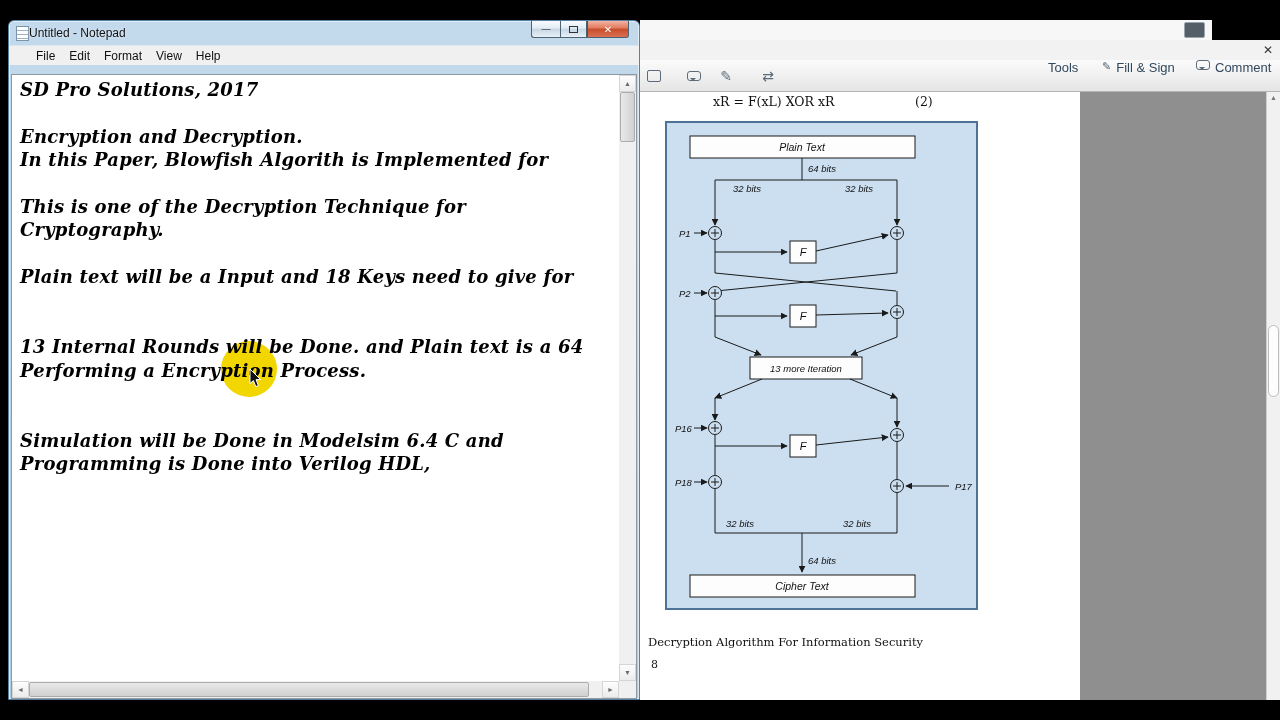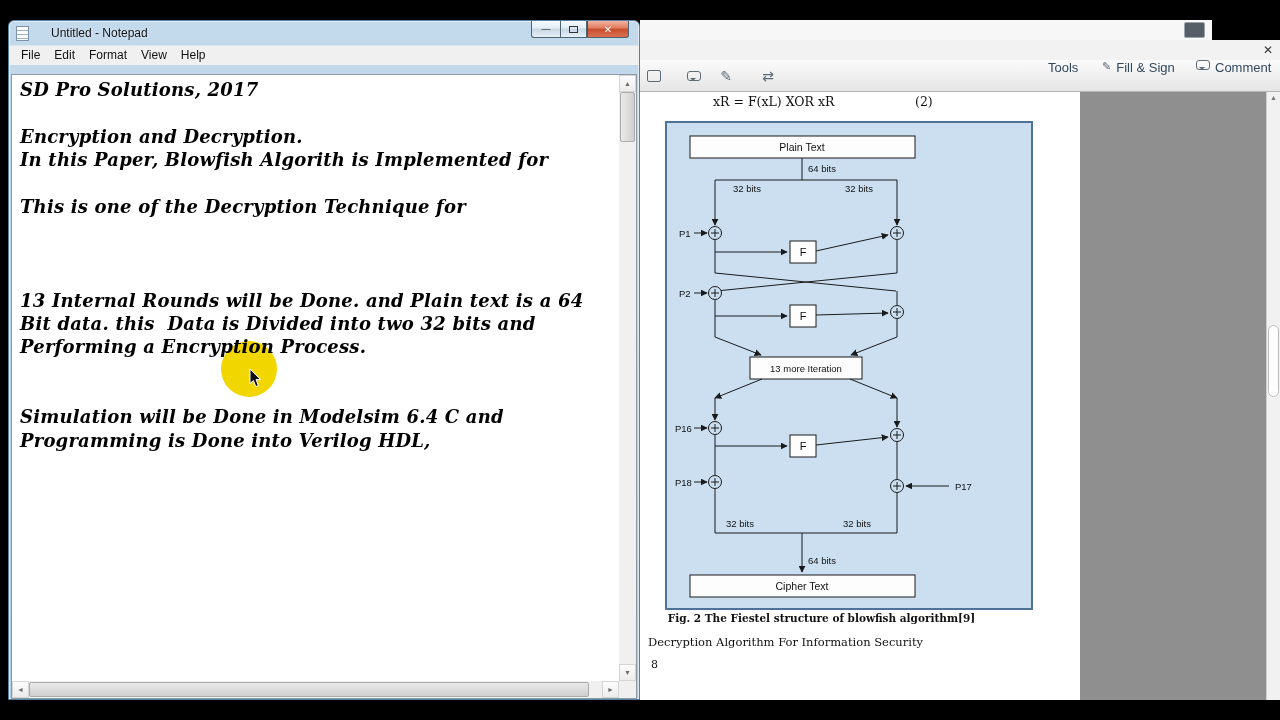--- a/index.html
+++ b/index.html
@@ -7,32 +7,32 @@
   .stage { position:relative; width:1280px; height:720px; background:#000; overflow:hidden;
            font-family:"Liberation Sans", sans-serif; }
 
   
   .notepad { position:absolute; left:8px; top:20px; width:632px; height:680px;
              background:linear-gradient(#c3d9ec,#aecbe2); border:1px solid #58809f;
              border-radius:6px 6px 0 0; box-shadow:inset 0 0 0 1px rgba(255,255,255,.55); }
   .np-titlebar { position:relative; height:24px; display:flex; align-items:center; }
   .np-appicon { width:13px; height:15px; margin-left:7px; background:#fff; border:1px solid #7a93a8;
                 background-image:repeating-linear-gradient(to bottom, transparent 0 3px, #9db4c6 3px 4px); }
-  .np-title { font-size:12px; color:#111; padding-left:22px; text-shadow:0 0 3px #e8f2fa; }
+  .np-title { font-size:12px; color:#111; padding-left:0; text-shadow:0 0 3px #e8f2fa; }
   .np-capbtns { position:absolute; right:10px; top:0; display:flex; }
   .cap-btn { height:17px; border:1px solid #4e6372; border-top:none; display:flex; align-items:center;
              justify-content:center; font-size:9px; color:#2a2a2a; cursor:default;
              background:linear-gradient(#f7fbfe,#e2ecf5 45%,#c6d6e4 50%,#e6f0f7); }
   .cap-min { width:29px; border-radius:0 0 0 3px; border-right:none; }
   .cap-max { width:27px; }
   .cap-max .maxglyph { width:9px; height:7px; border:1px solid #333; background:transparent; }
   .cap-close { width:42px; border-radius:0 0 3px 0; border-left:1px solid #7c4030; color:#fff; font-size:10px;
                background:linear-gradient(#f2b3a2,#e07a5c 45%,#c74c2c 50%,#d97152); }
   .np-menubar { height:20px; background:#f0f0f0; border-top:1px solid #d9e7f2; display:flex;
-                padding-left:5px; }
+                align-items:center; padding-left:20px; }
   .np-menu-item { font-size:12px; color:#111; padding:2px 7px; }
   .np-client { position:absolute; left:2px; right:2px; top:45px; bottom:0; background:#fff;
                border:1px solid #8e99a3;margin-top:8px; }
   .np-textpane { position:absolute; left:0; top:0; right:17px; bottom:17px; overflow:hidden; background:#fff; }
   .np-textcontent { position:absolute; left:8px; top:3px; right:0;
                     font-family:"DejaVu Serif", serif; font-style:italic; font-weight:bold;
                     font-size:18px; line-height:23.4px; color:#000; letter-spacing:.2px; }
   .np-line { height:23.4px; white-space:pre; position:relative; z-index:1; }
   .np-highlight { position:absolute; left:209px; top:266px; width:56px; height:56px; border-radius:50%;
                   background:#f2d600; z-index:0; }
@@ -79,22 +79,22 @@
               font-family:"DejaVu Serif", serif; color:#111; }
   .pdf-scrollbar { position:absolute; right:0; top:72px; width:14px; bottom:0; background:#f1f1f1;
                    border-left:1px solid #cfcfcf; }
   .pdf-scroll-up { position:absolute; top:2px; left:0; width:13px; text-align:center; font-size:7px; color:#777; }
   .pdf-thumb { position:absolute; left:1px; right:1px; top:233px; height:72px; background:#fdfdfd;
                border:1px solid #bdbdbd; border-radius:6px; }
 
   .eq-text { position:absolute; left:73px; top:2px; font-size:12.5px; }
   .eq-num  { position:absolute; left:275px; top:2px; font-size:12.5px; }
 
-  .figure { position:absolute; left:25px; top:29px; width:368px; height:489px;
-            background:#cbdff0; border:2px solid #4f7396; }
+  .figure { position:absolute; left:25px; top:29px; width:313px; height:489px;
+            background:#cbdff0; border:2px solid #4f7396;font-style:italic; }
   .figure svg { position:absolute; left:0; top:0; }
   .fig-caption { position:absolute; left:25px; top:520px; width:313px; text-align:center;
                  font-weight:bold; font-size:10.5px; }
   .pdf-footer-text { position:absolute; left:8px; top:543px; font-size:11.5px;text-align:center; }
   .pdf-page-num { position:absolute; left:11px; top:566px; font-size:11px; }
 
   
   .figure text { font-family:"Liberation Sans", sans-serif; font-size:9.5px; fill:#111; }
   .figure text.boxlabel { font-size:10.5px; }
   .figure text.flabel { font-size:11px; }
@@ -129,25 +129,26 @@
     <div class="np-client">
       <div class="np-textpane">
         <div class="np-highlight"></div>
         <div class="np-textcontent">
             <div class="np-line">SD Pro Solutions, 2017</div>
             <div class="np-line"></div>
             <div class="np-line">Encryption and Decryption.</div>
             <div class="np-line">In this Paper, Blowfish Algorith is Implemented for</div>
             <div class="np-line"></div>
             <div class="np-line">This is one of the Decryption Technique for</div>
-            <div class="np-line"></div>
+            <div class="np-line">Cryptography.</div>
+            <div class="np-line"></div>
+            <div class="np-line">Plain text will be a Input and 18 Keys need to give for</div>
             <div class="np-line"></div>
             <div class="np-line"></div>
             <div class="np-line">13 Internal Rounds will be Done. and Plain text is a 64</div>
-            <div class="np-line">Bit data. this  Data is Divided into two 32 bits and</div>
             <div class="np-line">Performing a Encryption Process.</div>
             <div class="np-line"></div>
             <div class="np-line"></div>
             <div class="np-line">Simulation will be Done in Modelsim 6.4 C and</div>
             <div class="np-line">Programming is Done into Verilog HDL,</div>
             <div class="np-line"></div>
           </div>
         <svg class="mouse-cursor" width="14" height="20" viewBox="0 0 14 20">
           <polygon points="1,0 1,14.5 4.4,11.6 6.8,17.6 9.4,16.5 7,10.6 11.6,10.6" fill="#111" stroke="#fff" stroke-width="1"></polygon>
         </svg>
@@ -294,21 +295,20 @@
             <line x1="48" y1="410" x2="230" y2="410"></line>
             <text x="73" y="404" text-anchor="middle">32 bits</text>
             <text x="190" y="404" text-anchor="middle">32 bits</text>
             <line x1="135" y1="410" x2="135" y2="449" marker-end="url(#ah)"></line>
             <text x="141" y="441">64 bits</text>
             <rect x="23" y="452" width="225" height="22"></rect>
             <text x="135" y="466.5" text-anchor="middle" class="boxlabel">Cipher Text</text>
           </svg>
         </div>
 
-        <div class="fig-caption">Fig. 2 The Fiestel structure of blowfish algorithm[9]</div>
         <div class="pdf-footer-text">Decryption Algorithm For Information Security</div>
         <div class="pdf-page-num">8</div>
       </div>
     </div>
 
     <div class="pdf-scrollbar">
       <div class="pdf-scroll-up">▲</div>
       <div class="pdf-thumb"></div>
     </div>
   </div>

